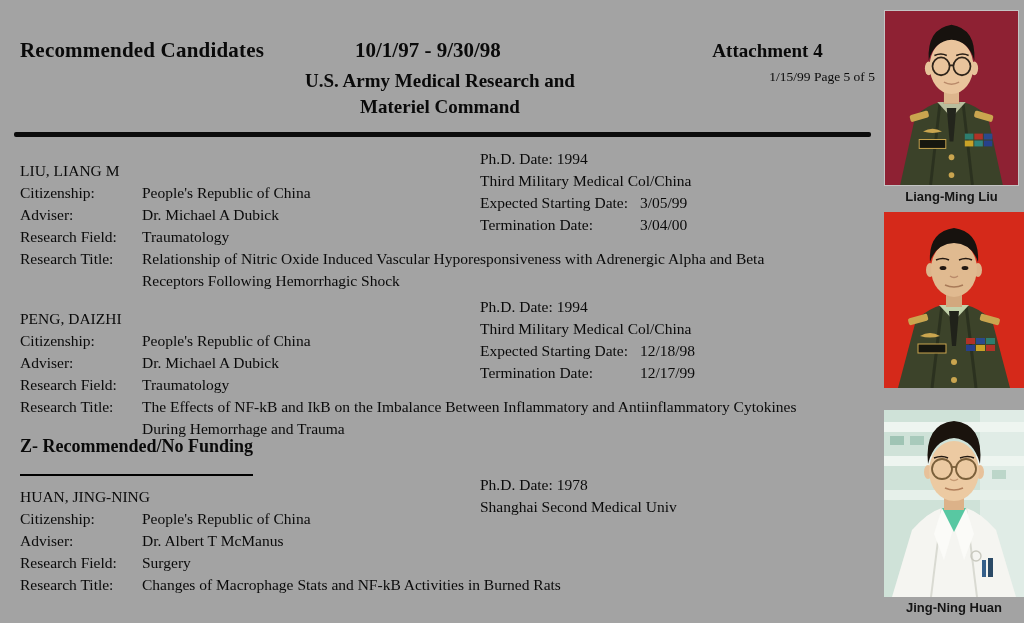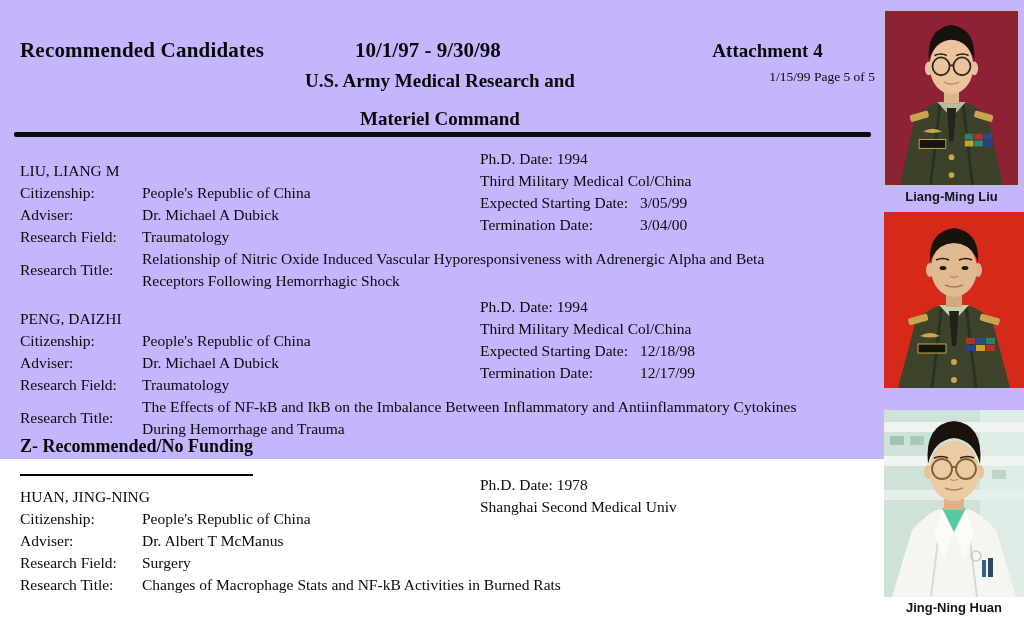--- a/index.html
+++ b/index.html
@@ -1,33 +1,33 @@
 <!DOCTYPE html>
 <html><head>
 <meta charset="utf-8">
 <style>
   * { margin:0; padding:0; box-sizing:border-box; }
   html,body { width:1024px; height:623px; background:#ffffff; overflow:hidden;
               font-family:"Liberation Serif","DejaVu Serif",serif; color:#0a0a0a; }
-  .page { position:relative; width:1024px; height:459px; background:#c4b5fd; }
+  .page { position:relative; width:1024px; height:623px; background:#a3a3a3; }
 
   
   .hdr-left   { position:absolute; left:20px;  top:38px; font-size:21px; font-weight:bold; letter-spacing:.2px; }
   .hdr-range  { position:absolute; left:355px; top:38px; font-size:21px; font-weight:bold; }
   .hdr-attach { position:absolute; left:660px; top:40px; width:215px; text-align:center; font-size:19px; font-weight:bold; }
   .hdr-date   { position:absolute; left:660px; top:69px; width:215px; text-align:right; font-size:13.5px; }
   .hdr-org1   { position:absolute; left:0; top:70px;  width:880px; text-align:center; font-size:19px; font-weight:bold; }
-  .hdr-org2   { position:absolute; left:0; top:108px;  width:880px; text-align:center; font-size:19px; font-weight:bold; }
+  .hdr-org2   { position:absolute; left:0; top:96px;  width:880px; text-align:center; font-size:19px; font-weight:bold; }
   .rule       { position:absolute; left:14px; top:132px; width:857px; height:5px; background:#0b0b0b; border-radius:2px; }
 
   
   .entry    { position:absolute; left:0; width:880px; font-size:15.5px; line-height:22px; }
   .col-left { position:absolute; left:20px; top:12px; width:794px; }
   .col-right{ position:absolute; left:480px; top:0; width:400px; }
-  .row      { display:flex;align-items:center; }
+  .row      { display:flex; }
   .lbl      { flex:0 0 122px; }
   .val      { flex:1 1 auto; }
   .val.title{ max-width:672px; }
   .name-row { font-size:15.5px; }
   .pair-lbl { display:inline-block; width:160px; }
 
   .section-heading { position:absolute; left:20px; top:436px; font-size:18px; font-weight:bold; }
   .section-heading span { display:inline-block; border-bottom:2px solid #000; padding-bottom:17px; }
 
   

